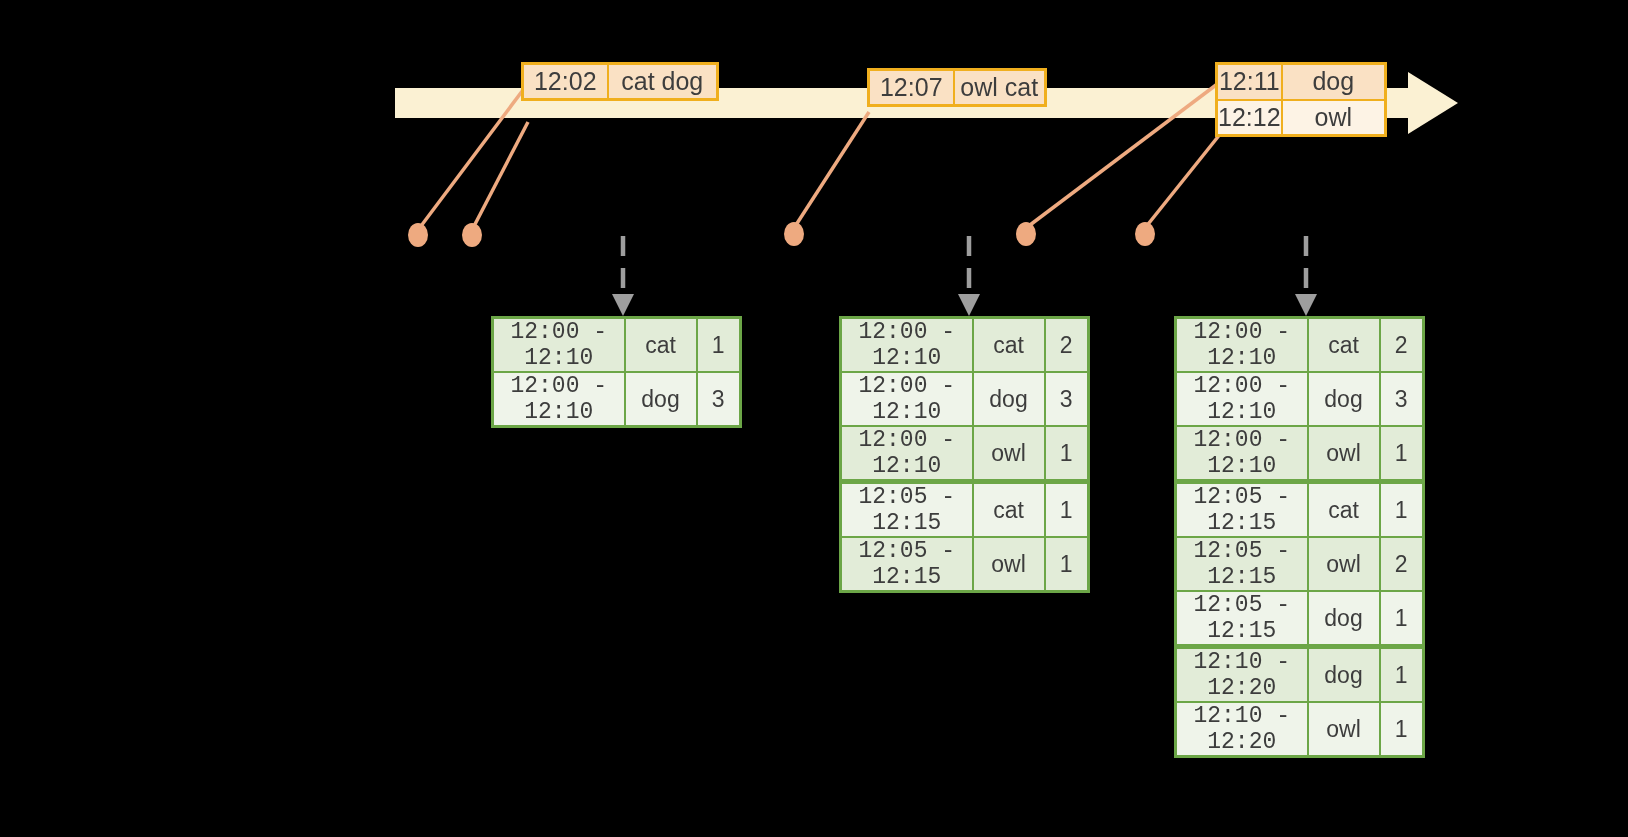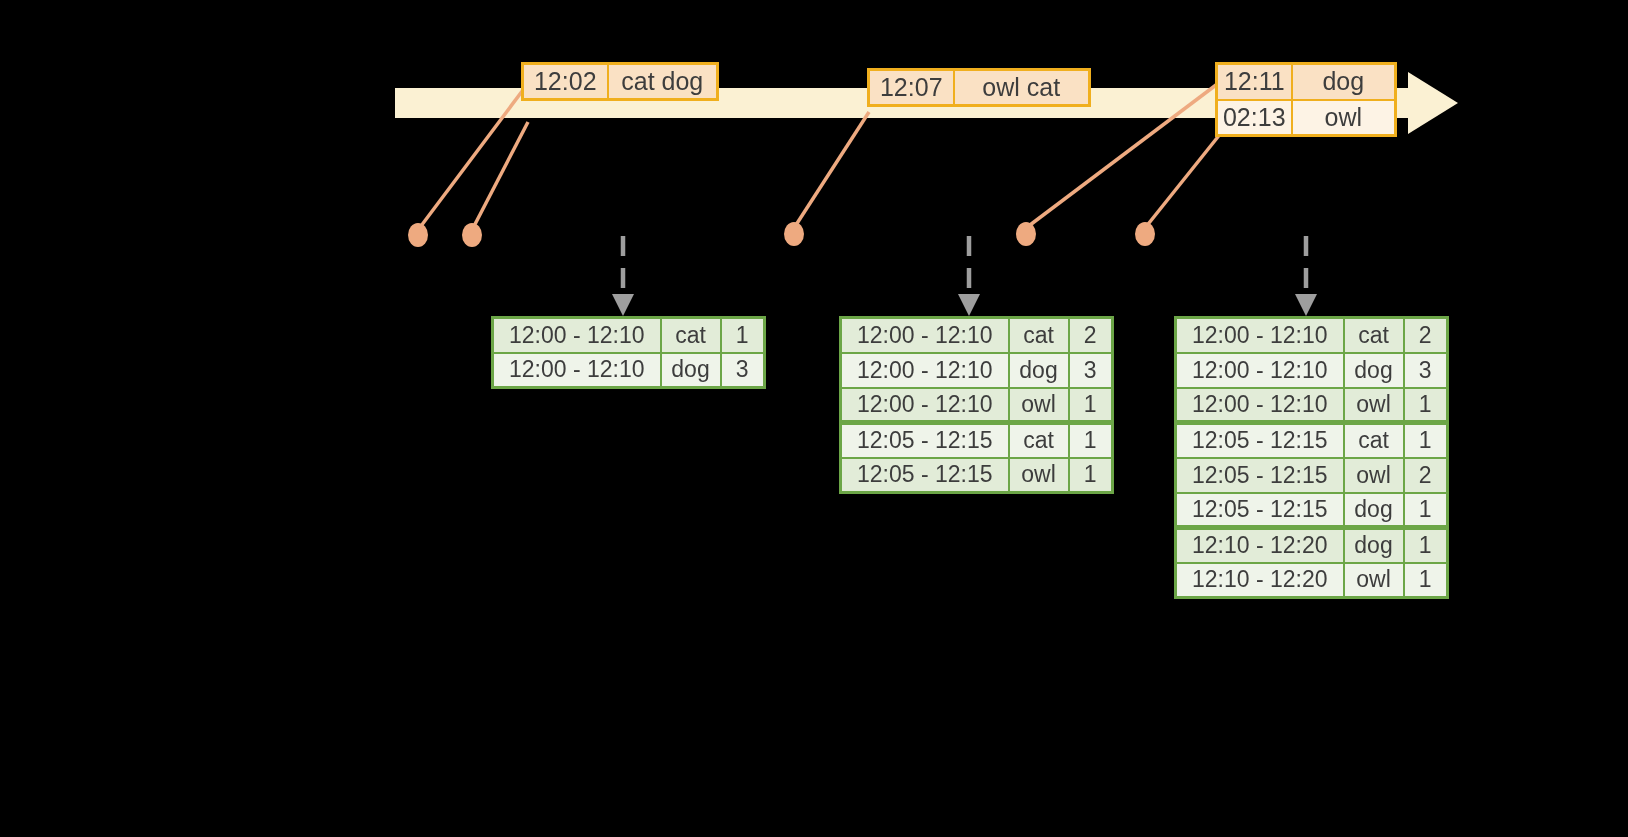--- a/index.html
+++ b/index.html
@@ -19,35 +19,35 @@
   table.event-table{position:absolute;border-collapse:collapse;background:var(--peach-light);
     border:3px solid var(--amber);}
   table.event-table td{border:2px solid var(--amber);height:36px;text-align:center;
     font-size:25px;color:var(--text);vertical-align:middle;}
   table.event-table tr.row-dark td{background:var(--peach-dark);}
   table.event-table tr.row-light td{background:var(--peach-light);}
   .ev-time{width:85px;}
   .ev-words{width:110px;}
   table.ev-a{left:521px;top:62px;}
   table.ev-b{left:867px;top:68px;}
-  table.ev-b .ev-words{width:136px;}
+  table.ev-b .ev-words{width:92px;}
   table.ev-c{left:1215px;top:62px;}
-  table.ev-c .ev-time{width:75px;}
+  table.ev-c .ev-time{width:65px;}
   table.ev-c .ev-words{width:104px;}
 
   
   table.result-table{position:absolute;border-collapse:collapse;background:var(--green-row-light);
     border:3px solid var(--green);}
   table.result-table td{border:2px solid var(--green);height:35px;text-align:center;
     font-size:23px;color:var(--text);vertical-align:middle;}
   table.result-table tr.row-dark td{background:var(--green-row-dark);}
   table.result-table tr.row-light td{background:var(--green-row-light);}
   table.result-table tr.group-break td{border-top:5px solid var(--green);}
-  .res-window{width:168px;}
-  .res-word{width:60px;}
+  .res-window{width:132px;font-family:Liberation Mono, monospace;}
+  .res-word{width:72px;}
   .res-count{width:44px;}
   table.res-1{left:491px;top:316px;}
   table.res-2{left:839px;top:316px;}
   table.res-3{left:1174px;top:316px;}
 </style>
 </head>
 <body>
 
 <div id="diagram">
 
@@ -100,21 +100,21 @@
         </tr>
       </tbody>
     </table>
   <table class="event-table ev-c">
       <tbody>
         <tr class="row-dark">
           <td class="ev-time">12:11</td>
           <td class="ev-words">dog</td>
         </tr>
         <tr class="row-light">
-          <td class="ev-time">02:13</td>
+          <td class="ev-time">12:12</td>
           <td class="ev-words">owl</td>
         </tr>
       </tbody>
     </table>
 
   <table class="result-table res-1">
       <tbody>
         <tr class="row-dark">
           <td class="res-window">12:00 - 12:10</td>
           <td class="res-word">cat</td>

